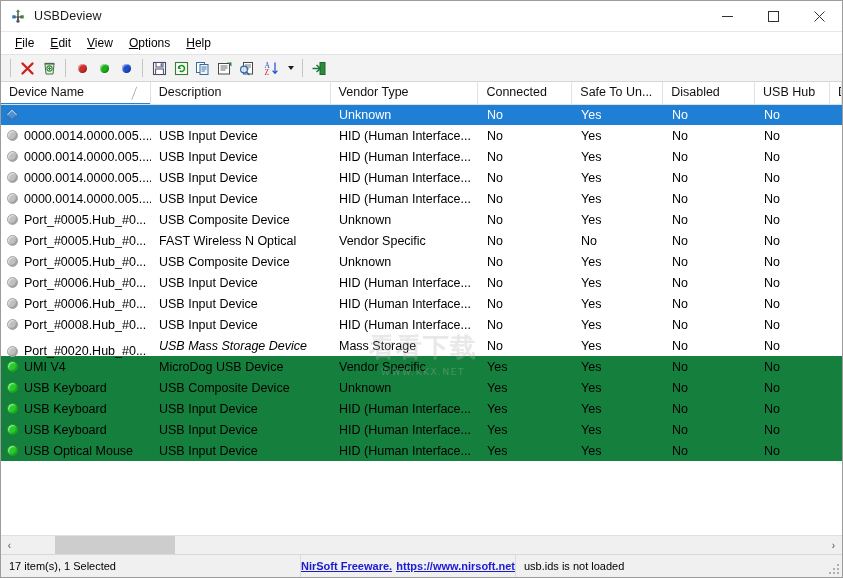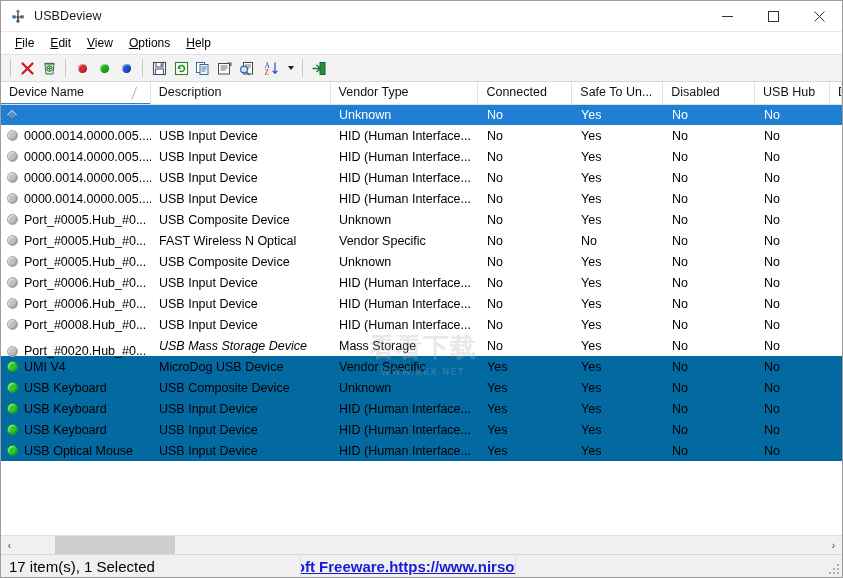--- a/index.html
+++ b/index.html
@@ -168,21 +168,21 @@
     z-index: 1;
   }
   .row {
     display: flex;
     height: 21px;
     align-items: center;
     font-size: 12.5px;
     box-sizing: border-box;
   }
   .row.sel { background: #1e7fd4; color: #ffffff; }
-  .row.green { background: #0369a1; }
+  .row.green { background: #15803d; }
   .row .cell {
     box-sizing: border-box;
     padding-left: 8px;
     overflow: hidden;
     white-space: nowrap;
     text-overflow: clip;
   }
   .row .cell.namecell {
     display: flex;
     align-items: center;
@@ -262,21 +262,21 @@
   .hdr-filler { flex: 1 1 auto; border-bottom: 0; }
 
   
   .statusbar {
     height: 22px;
     min-height: 22px;
     display: flex;
     align-items: stretch;
     background: #f0f0f0;
     border-top: 1px solid #d8d8d8;
-    font-size: 15px;
+    font-size: 11px;
     position: relative;
   }
   .sb-pane {
     display: flex;
     align-items: center;
     padding-left: 8px;
     box-sizing: border-box;
     border-right: 1px solid #dcdcdc;
     white-space: nowrap;
     overflow: hidden;
@@ -673,20 +673,21 @@
     </div>
   </div>
 
   <div class="statusbar">
     <div class="sb-pane p1">17 item(s), 1 Selected</div>
     <div class="sb-pane p2">
       <span>NirSoft Freeware.</span>
       <span style="display:inline-block;width:5px;"></span>
       <span style="text-decoration:underline;">https://www.nirsoft.net</span>
     </div>
+    <div class="sb-pane p3">usb.ids is not loaded</div>
     <div class="sb-grip">
       <i style="left:9px;top:9px;"></i>
         <i style="left:5px;top:9px;"></i>
         <i style="left:9px;top:5px;"></i>
       <i style="left:1px;top:9px;"></i>
         <i style="left:5px;top:5px;"></i>
         <i style="left:9px;top:1px;"></i>
     </div>
   </div>
 

